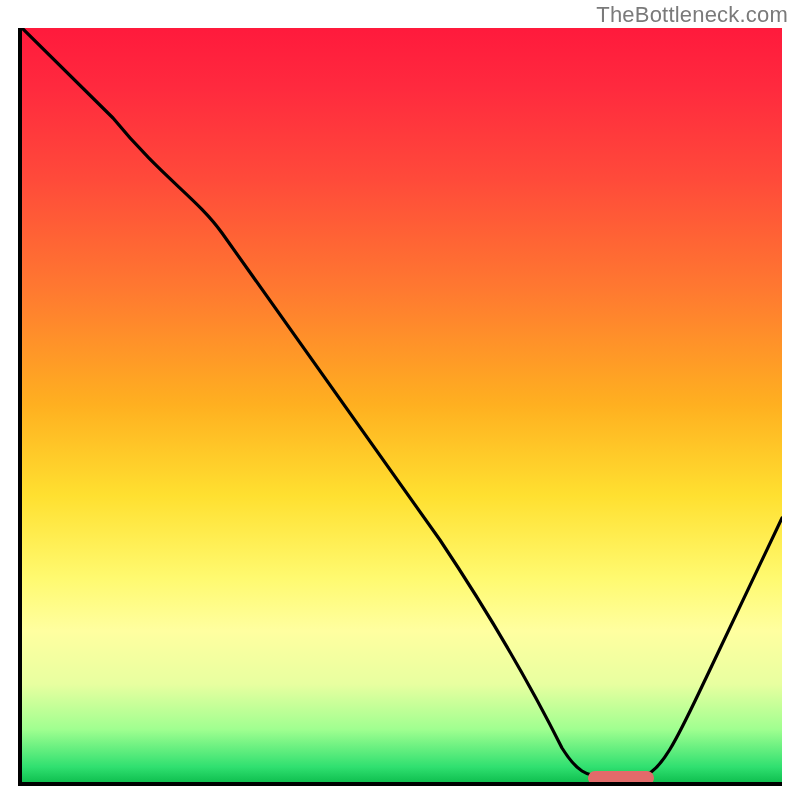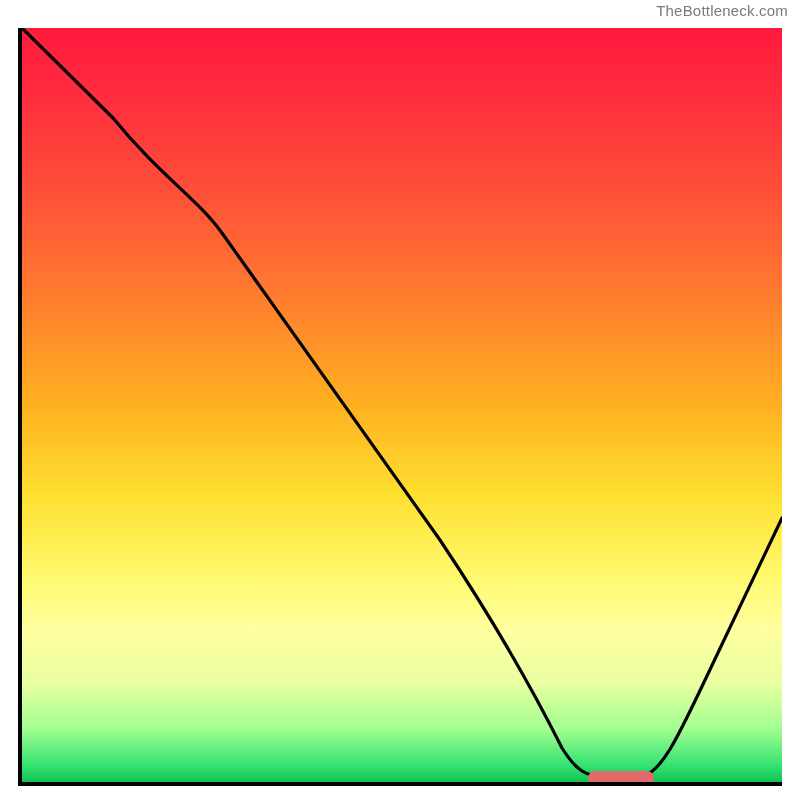--- a/index.html
+++ b/index.html
@@ -7,21 +7,21 @@
     padding: 0;
     width: 800px;
     height: 800px;
     background: #ffffff;
     font-family: Arial, Helvetica, sans-serif;
   }
   .watermark {
     position: absolute;
     top: 2px;
     right: 12px;
-    font-size: 15px;
+    font-size: 22px;
     color: #7a7a7a;
     font-weight: 400;
     letter-spacing: 0.2px;
     z-index: 5;
     margin-left: 15px;
   }
   .chart-wrap {
     position: absolute;
     top: 28px;
     left: 18px;

